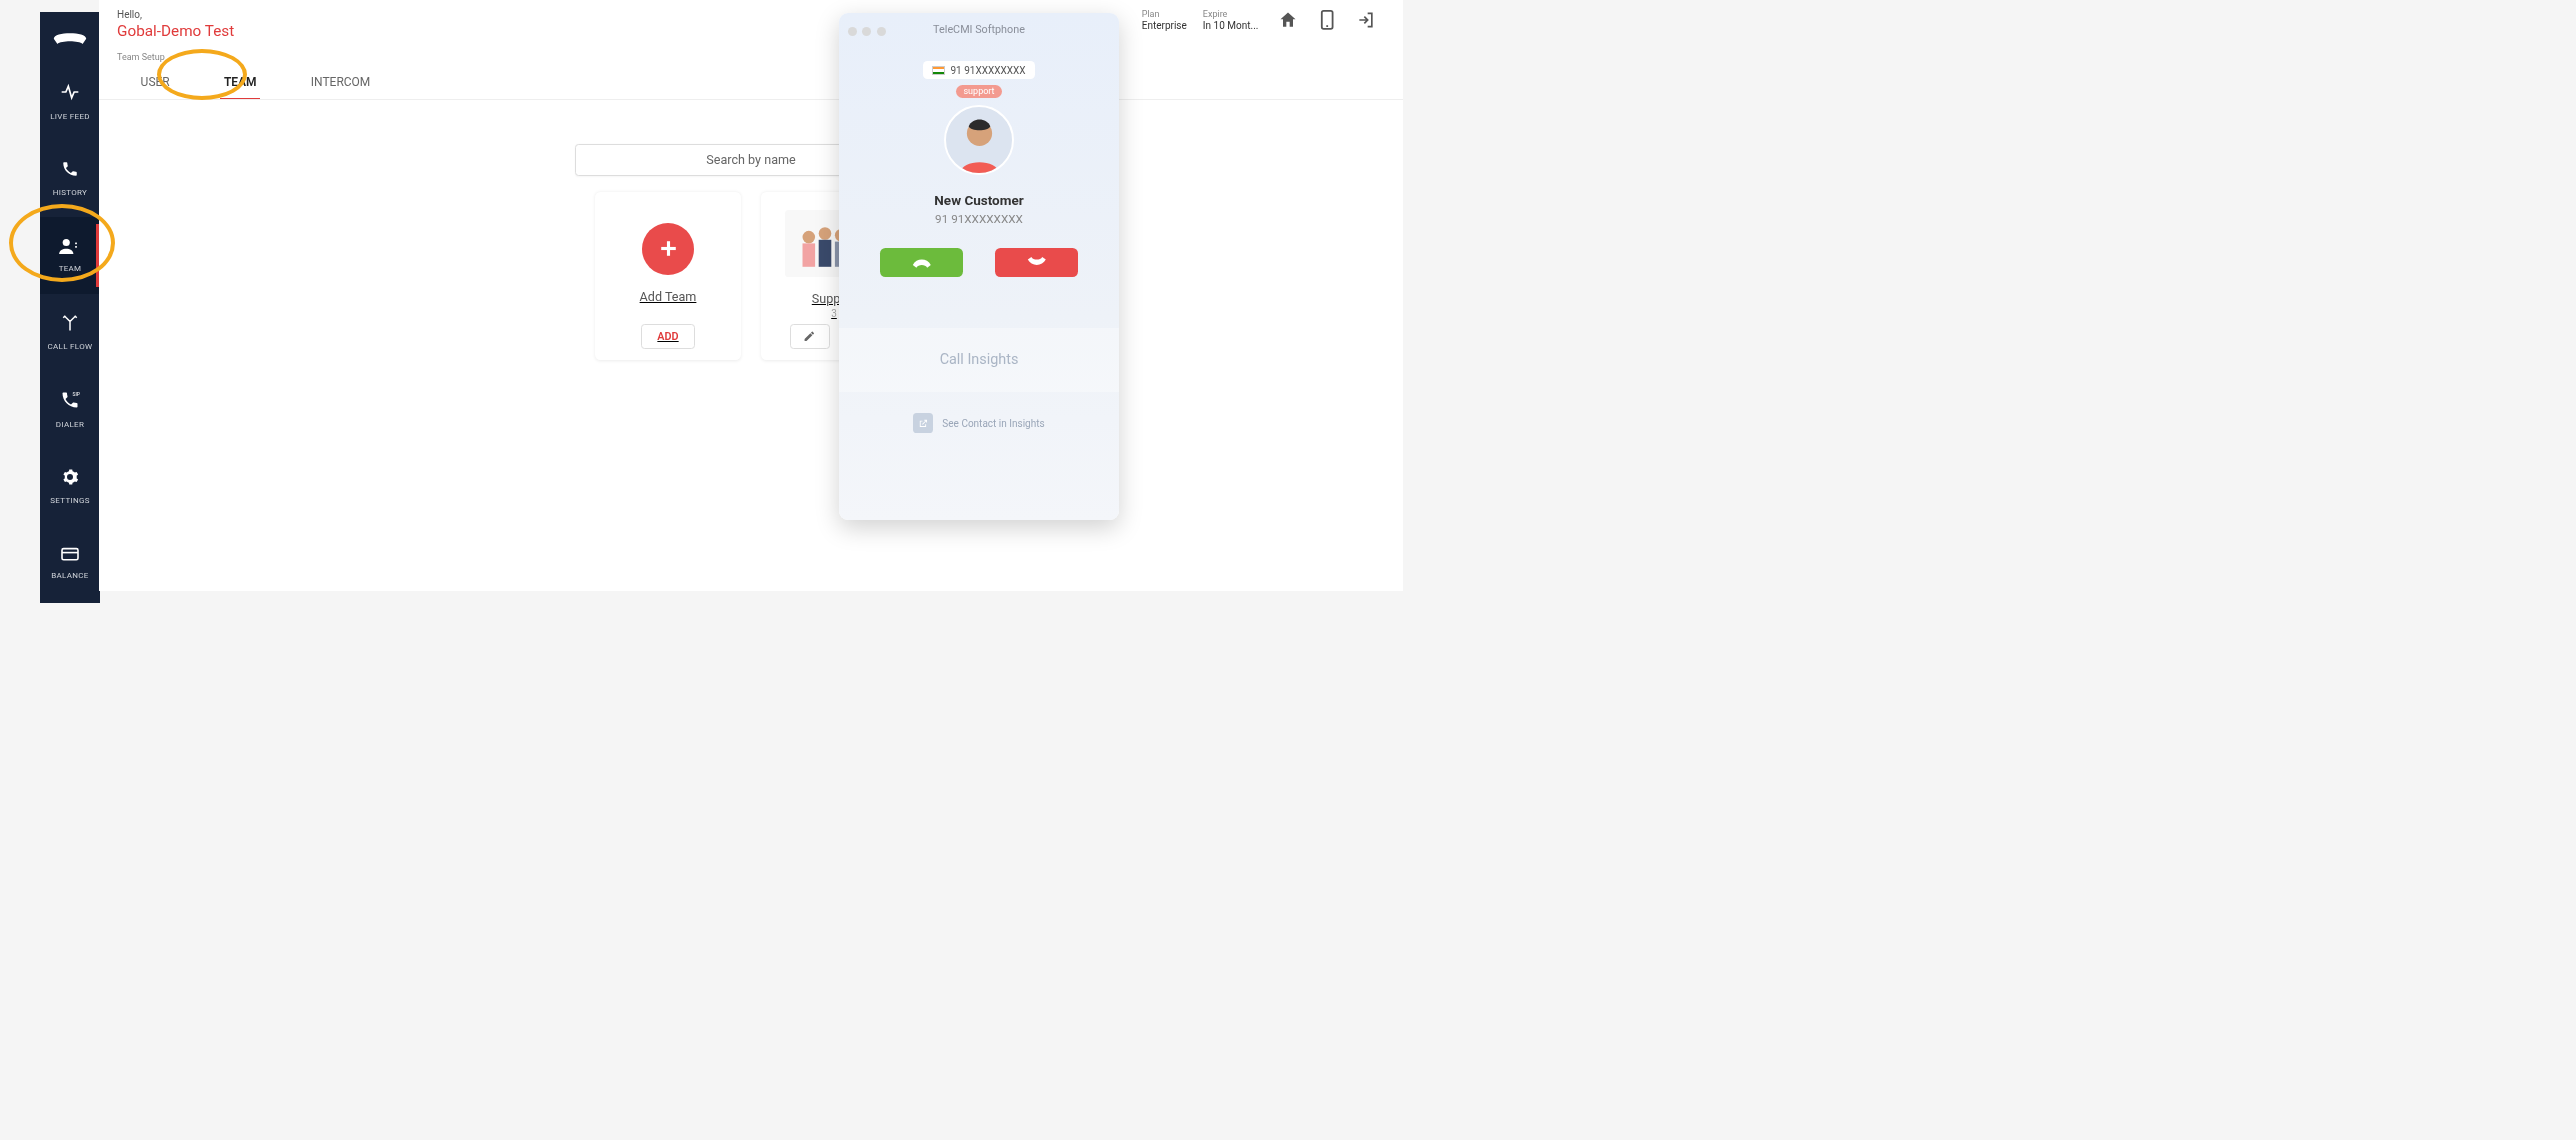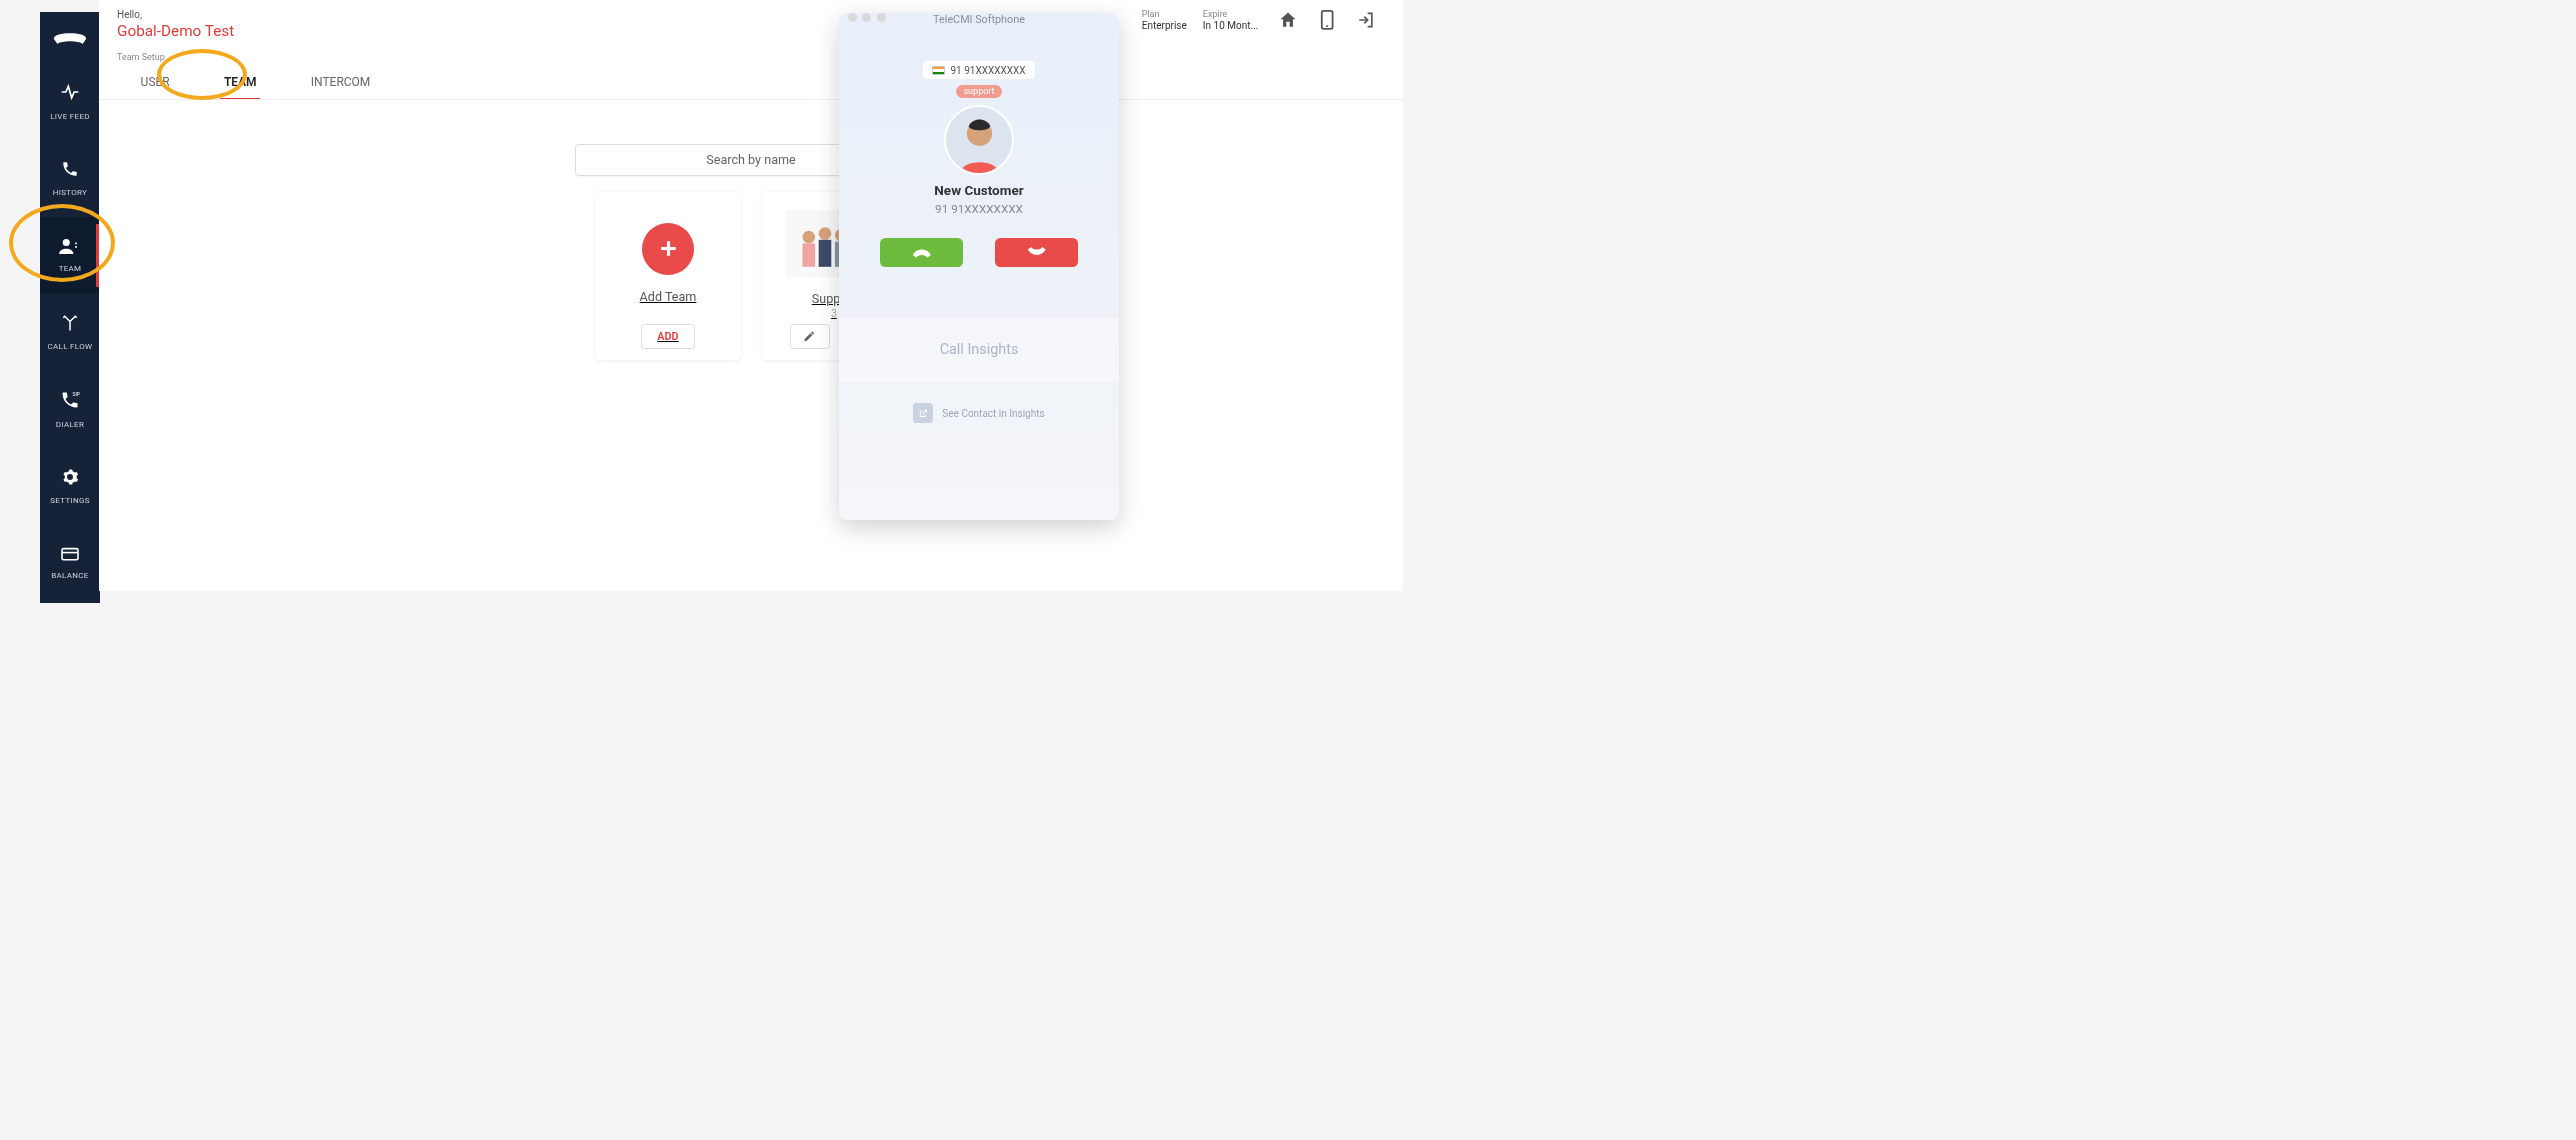--- a/index.html
+++ b/index.html
@@ -44,29 +44,29 @@
 .card-title { font-size:12.6px; color:#555; margin-top:14.4px; }
 .add-btn { margin-top:auto; width:54px; height:25px; border:0.9px solid #ddd; border-radius:3.6px; background:#fff; color:#e03b3b; font-size:10.8px; font-weight:600; cursor:pointer; }
 .team-illus { width:99px; height:67px; margin-top:7.2px; background:#f8f8f8; border-radius:3.6px; display:flex; align-items:flex-end; justify-content:center; }
 .status-dot { position:absolute; top:9px; right:9px; width:7.2px; height:7.2px; border-radius:50%; background:#3cb043; }
 .team-count { font-size:10px; color:#aaa; margin-top:1.8px; }
 .team-actions { margin-top:auto; display:flex; gap:9px; }
 .icon-btn { width:40px; height:25px; border:0.9px solid #ddd; border-radius:3.6px; background:#fff; display:flex; align-items:center; justify-content:center; cursor:pointer; }
 
 
 .softphone { position:absolute; left:839px; top:12.6px; width:280px; height:507px; border-radius:9px; box-shadow:0 7.2px 25px rgba(0,0,0,0.18); background:linear-gradient(180deg,#e8effa 0%,#eef2f8 60%,#f4f6fa 100%); overflow:hidden; z-index:10; }
-.sp-titlebar { height:23.5px; display:flex; align-items:flex-start; padding:0 9px; position:relative; }
+.sp-titlebar { height:23.5px; display:flex; align-items:flex-end; padding:0 9px; position:relative; }
 .sp-dots { display:flex; gap:5.4px; }
 .sp-dots span { width:9px; height:9px; border-radius:50%; background:#d9d9d9; display:block; }
 .sp-title { position:absolute; left:0; right:0; text-align:center; font-size:10.8px; color:#8a8f9a; }
 .sp-body { display:flex; flex-direction:column; align-items:center; padding-top:25px; }
 .sp-chip { background:#fff; border-radius:4.5px; padding:3.6px 9px; font-size:10px; color:#555; display:flex; align-items:center; gap:5.4px; }
 .sp-badge { background:#f39a8f; color:#fff; font-size:9px; padding:1.8px 7.2px; border-radius:9px; margin-top:5.4px; }
 .sp-avatar { width:70px; height:70px; border-radius:50%; background:#dce4f0; margin-top:7.2px; display:flex; align-items:flex-end; justify-content:center; overflow:hidden; border:2.7px solid #fff; }
-.sp-name { font-size:13.5px; font-weight:700; color:#333; margin-top:7px; }
+.sp-name { font-size:13.5px; font-weight:700; color:#333; margin-top:17px; }
 .sp-phone { font-size:11.7px; color:#888; margin-top:3.6px; }
 .sp-call-row { display:flex; gap:32px; margin-top:21.6px; }
 .call-btn { width:83px; height:29px; border-radius:5.4px; display:flex; align-items:center; justify-content:center; cursor:pointer; }
 .call-accept { background:#6cbb3c; }
 .call-decline { background:#e94b4b; }
 .sp-insights { width:100%; text-align:center; font-size:14.4px; color:#aab5c5; margin-top:51px; padding:23.5px 0; background:rgba(255,255,255,0.35); }
 .sp-link { display:flex; align-items:center; justify-content:center; gap:9px; margin-top:21.6px; font-size:10px; color:#9aa6b8; cursor:pointer; }
 .sp-link .box { width:20px; height:20px; border-radius:3.6px; background:#c8d2e0; display:flex; align-items:center; justify-content:center; }
 
 

